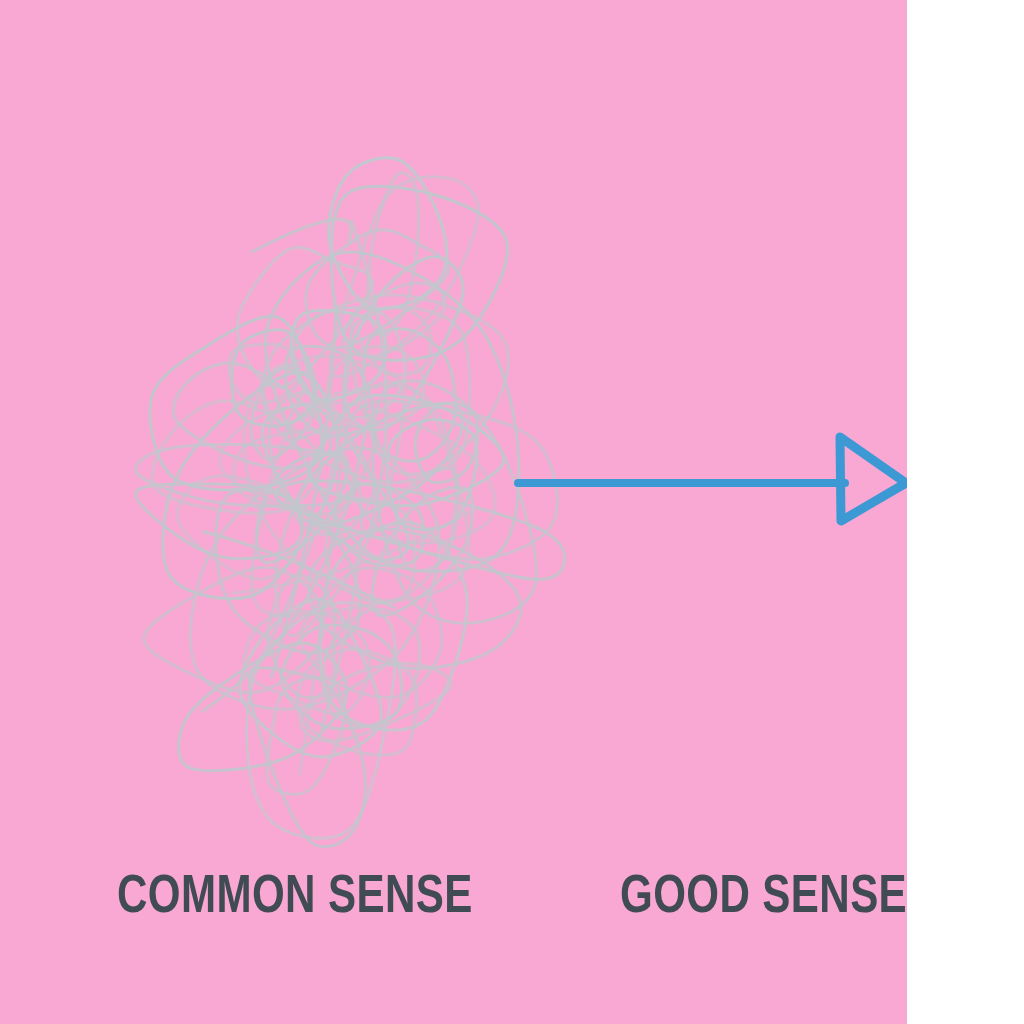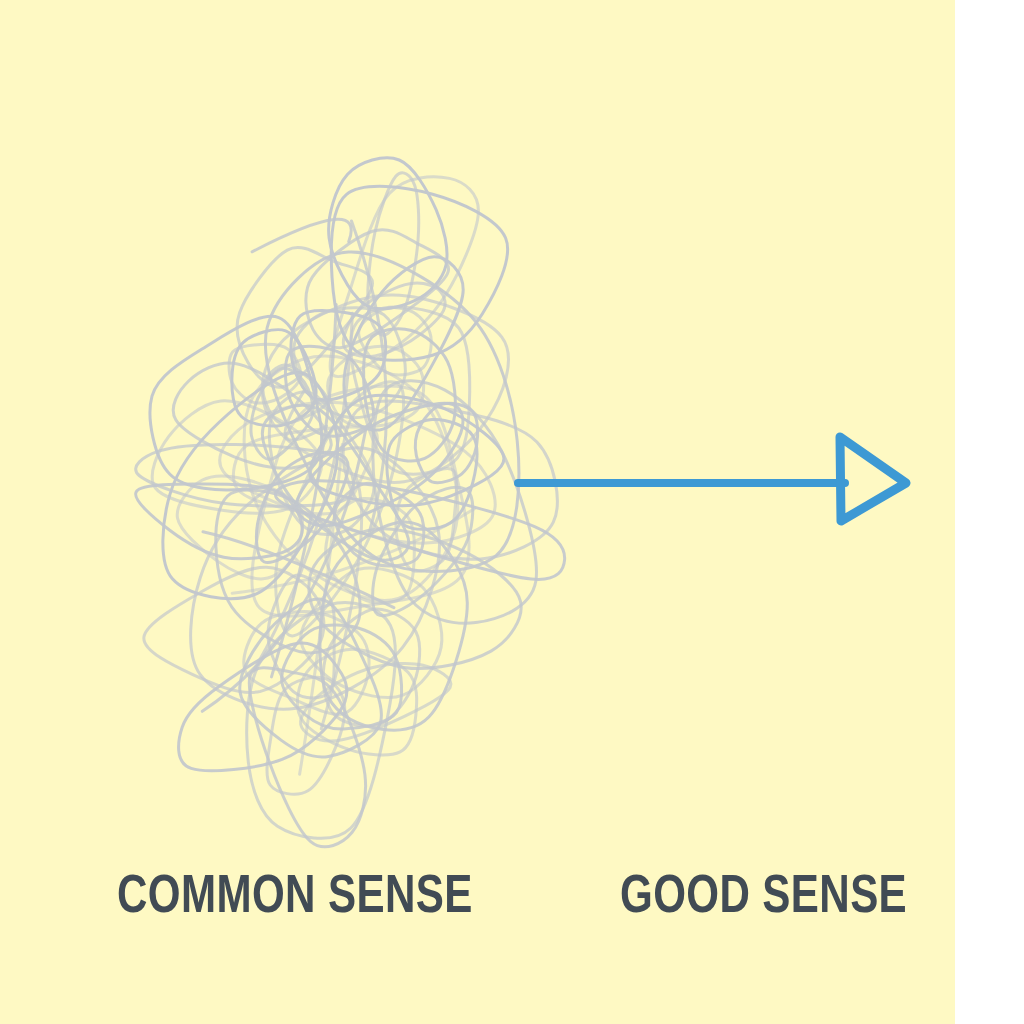--- a/index.html
+++ b/index.html
@@ -8,23 +8,22 @@
     padding: 0;
     background: #ffffff;
   }
   body {
     font-family: "Liberation Sans", sans-serif;
   }
   #canvas {
     position: relative;
     width: 907px;
     height: 1024px;
-    background: #fef9c3;
+    background: #f9a8d4;
     overflow: hidden;
-    padding-left: 48px;
   }
   #scene {
     position: absolute;
     inset: 0;
     width: 1024px;
     height: 1024px;
     display: block;
   }
   .label {
     position: absolute;

